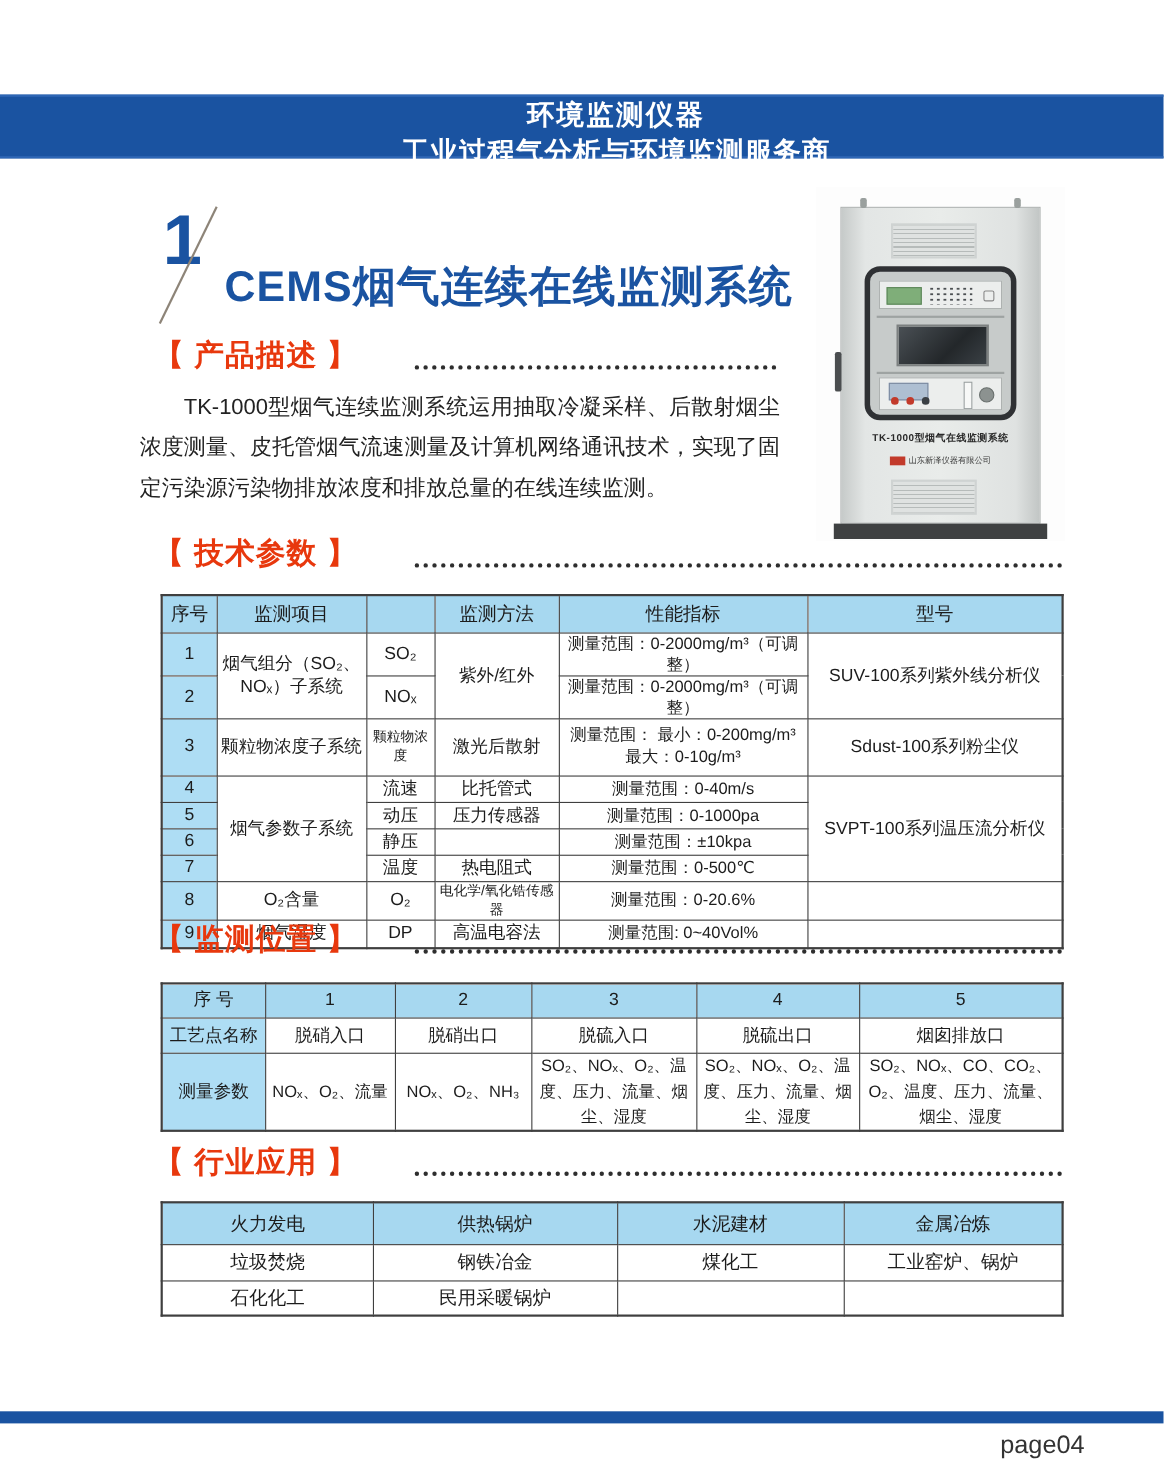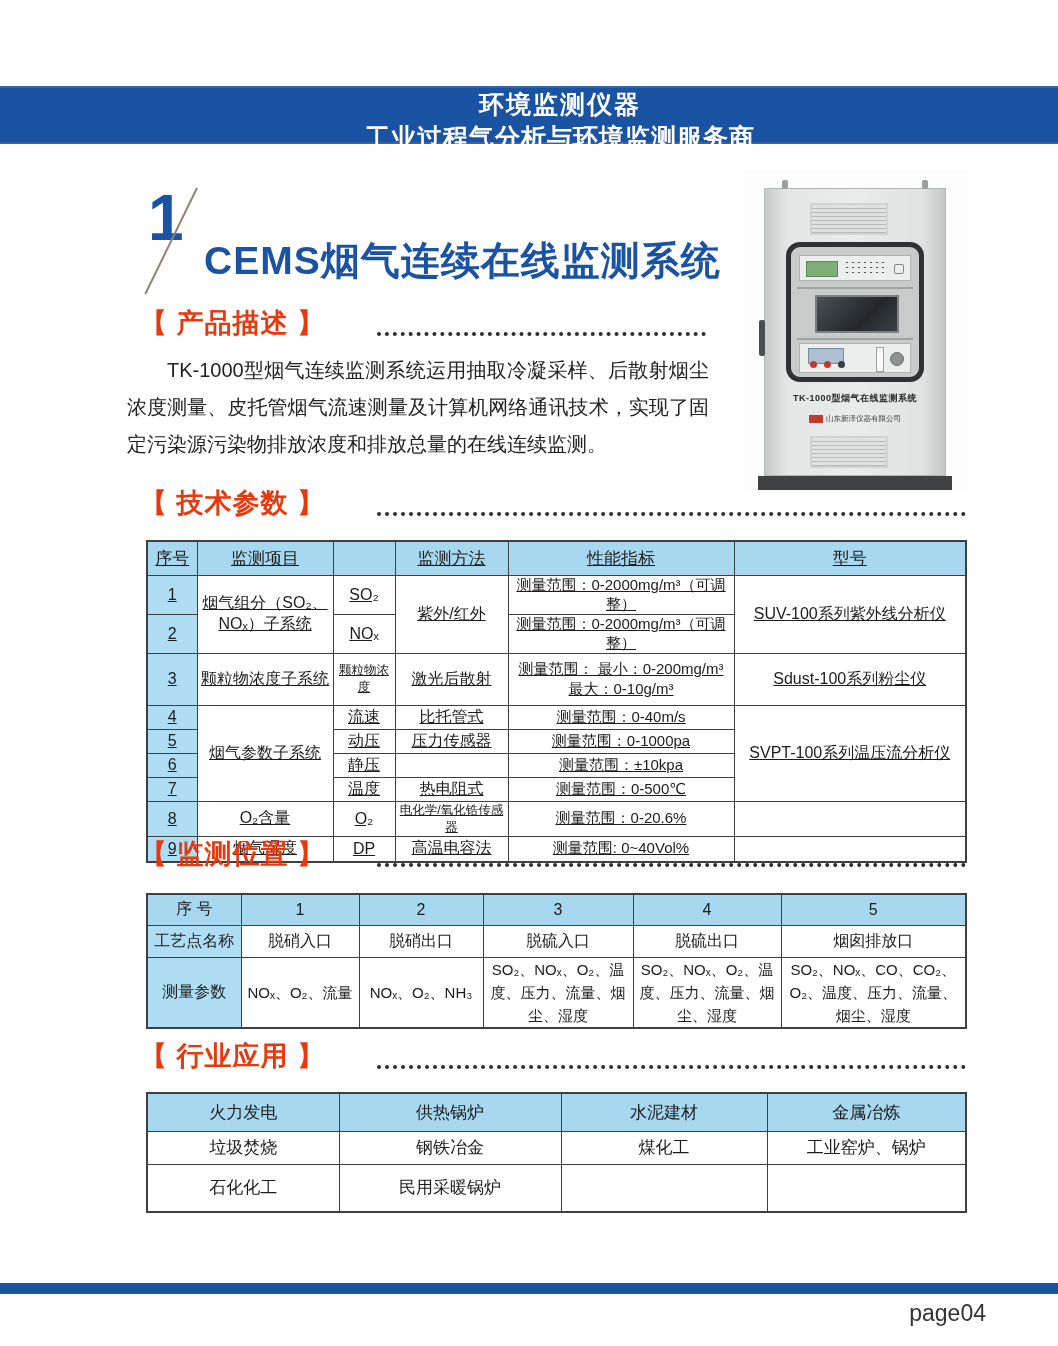--- a/index.html
+++ b/index.html
@@ -53,21 +53,21 @@
   .cab-brand{position:absolute;left:22px;top:244px;width:182px;text-align:center;font-size:7.5px;color:#3a3a3a;}
   .brand-mark{display:inline-block;width:14px;height:8px;background:#c23a2b;vertical-align:middle;margin-right:3px;}
   .cab-base{position:absolute;left:16px;top:306px;width:194px;height:14px;background:#3f4142;}
 
   
   table{border-collapse:collapse;table-layout:fixed;}
   td,th{border:1px solid #3f3f3f;text-align:center;vertical-align:middle;padding:0 3px;overflow:hidden;font-weight:normal;}
   .tbl{position:absolute;left:146px;}
   .blue{background:#a7d8f0;}
   .idx{background:#aeddf4;}
-  #tech-table{top:540px;width:819px;font-size:16px;text-decoration:underline;}
+  #tech-table{top:540px;width:819px;font-size:16px;}
   #tech-table th{font-size:17px;}
   #tech-table .perf{font-size:15px;}
   #tech-table .small{font-size:12.5px;}
   #tech-table .preline{white-space:pre-line;line-height:1.35;}
   #pos-table{top:893px;width:819px;font-size:16px;}
   #pos-table .param{font-size:15px;line-height:1.55;}
   #app-table{top:1092px;width:819px;font-size:17px;}
   #tech-table td, #pos-table td, #app-table td{border-color:#3f3f3f;}
   .outer{border:2px solid #3f3f3f;}
 
@@ -275,21 +275,21 @@
       <th class="blue">供热锅炉</th>
       <th class="blue">水泥建材</th>
       <th class="blue">金属冶炼</th>
     </tr>
     <tr style="height:33px">
       <td>垃圾焚烧</td>
       <td>钢铁冶金</td>
       <td>煤化工</td>
       <td>工业窑炉、锅炉</td>
     </tr>
-    <tr style="height:48px">
+    <tr style="height:32px">
       <td>石化化工</td>
       <td>民用采暖锅炉</td>
       <td></td>
       <td></td>
     </tr>
   </tbody>
     </table>
 
   <div class="foot-bar"></div>
   <div class="pageno">page04</div>

